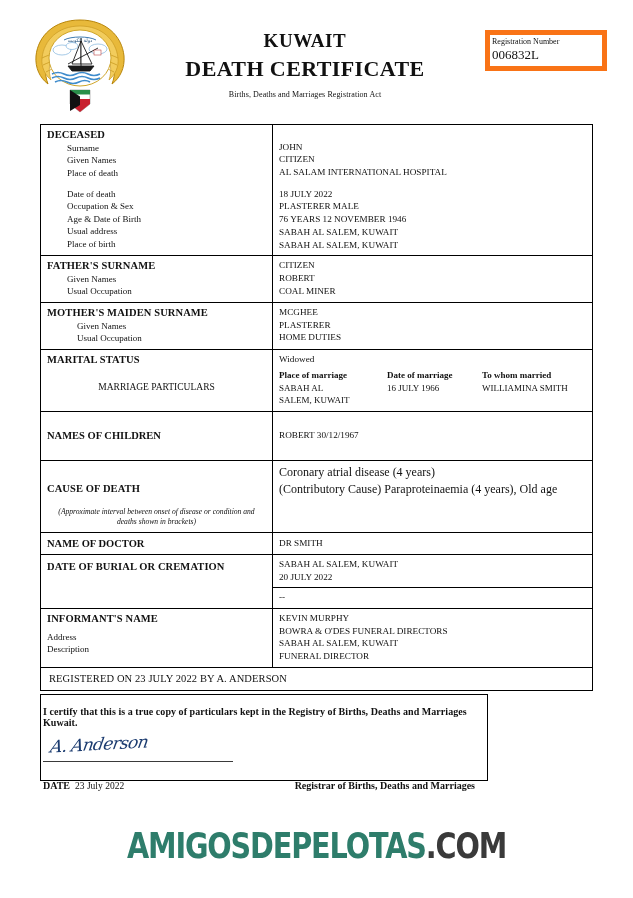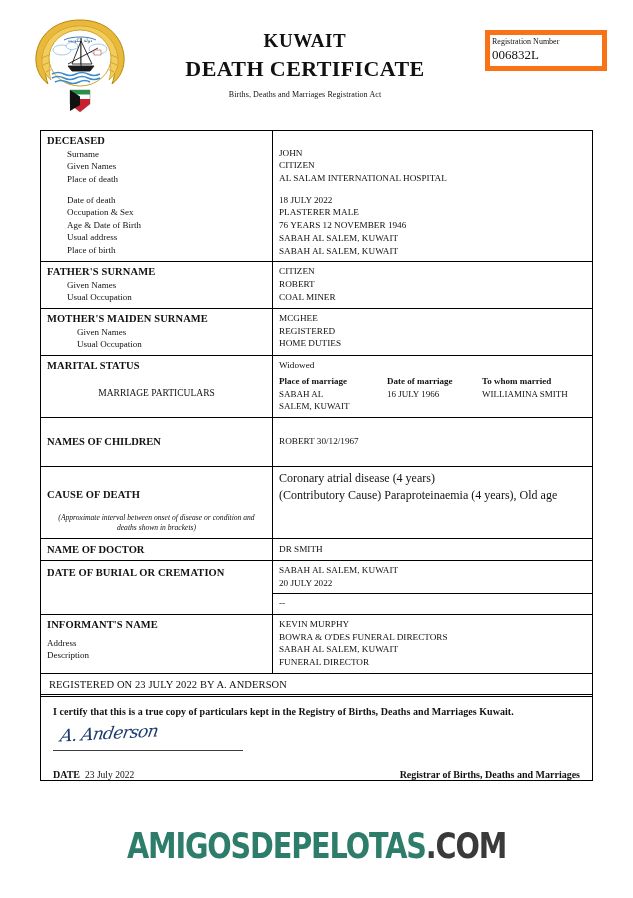--- a/index.html
+++ b/index.html
@@ -60,21 +60,21 @@
     padding: 2px 2px 3px 2px;
     font-family: Liberation Serif, serif;
   }
   .reg-label { font-size: 8px; line-height: 1.2; }
   .reg-value { font-size: 13px; line-height: 1.25; }
 
   
   .cert-table {
     position: absolute;
     left: 40px;
-    top: 130px;
+    top: 124px;
     width: 553px;
     border: 1px solid #000;
   }
   .row {
     display: flex;
     border-bottom: 1px solid #000;
   }
   .row:last-child { border-bottom: none; }
   .col-l {
     width: 232px;
@@ -154,24 +154,24 @@
     font-size: 10.5px;
     font-weight: normal;
     letter-spacing: 0.1px;
   }
 
   
   .certify-box {
     position: absolute;
     left: 40px;
     top: 694px;
-    width: 553px;
+    width: 448px;
     height: 87px;
     border: 1px solid #000;
-    padding: 11px 12px 0 12px;
+    padding: 11px 12px 0 2px;
   }
   .certify-text {
     font-size: 10px;
     font-weight: bold;
     letter-spacing: 0.05px;
   }
   .sig-wrap {
     position: relative;
     margin-top: 8px;
     height: 30px;
@@ -328,21 +328,21 @@
   </div>
 
   <div class="row">
     <div class="col-l">
       <div class="hdr">MOTHER'S MAIDEN SURNAME</div>
       <div class="sublabel deep">Given Names</div>
       <div class="sublabel deep">Usual Occupation</div>
     </div>
     <div class="col-r">
       <div class="val">MCGHEE</div>
-      <div class="val">REGISTERED</div>
+      <div class="val">PLASTERER</div>
       <div class="val">HOME DUTIES</div>
     </div>
   </div>
 
   <div class="row">
     <div class="col-l">
       <div class="hdr">MARITAL STATUS</div>
       <div class="mp-label">MARRIAGE PARTICULARS</div>
     </div>
     <div class="col-r">

